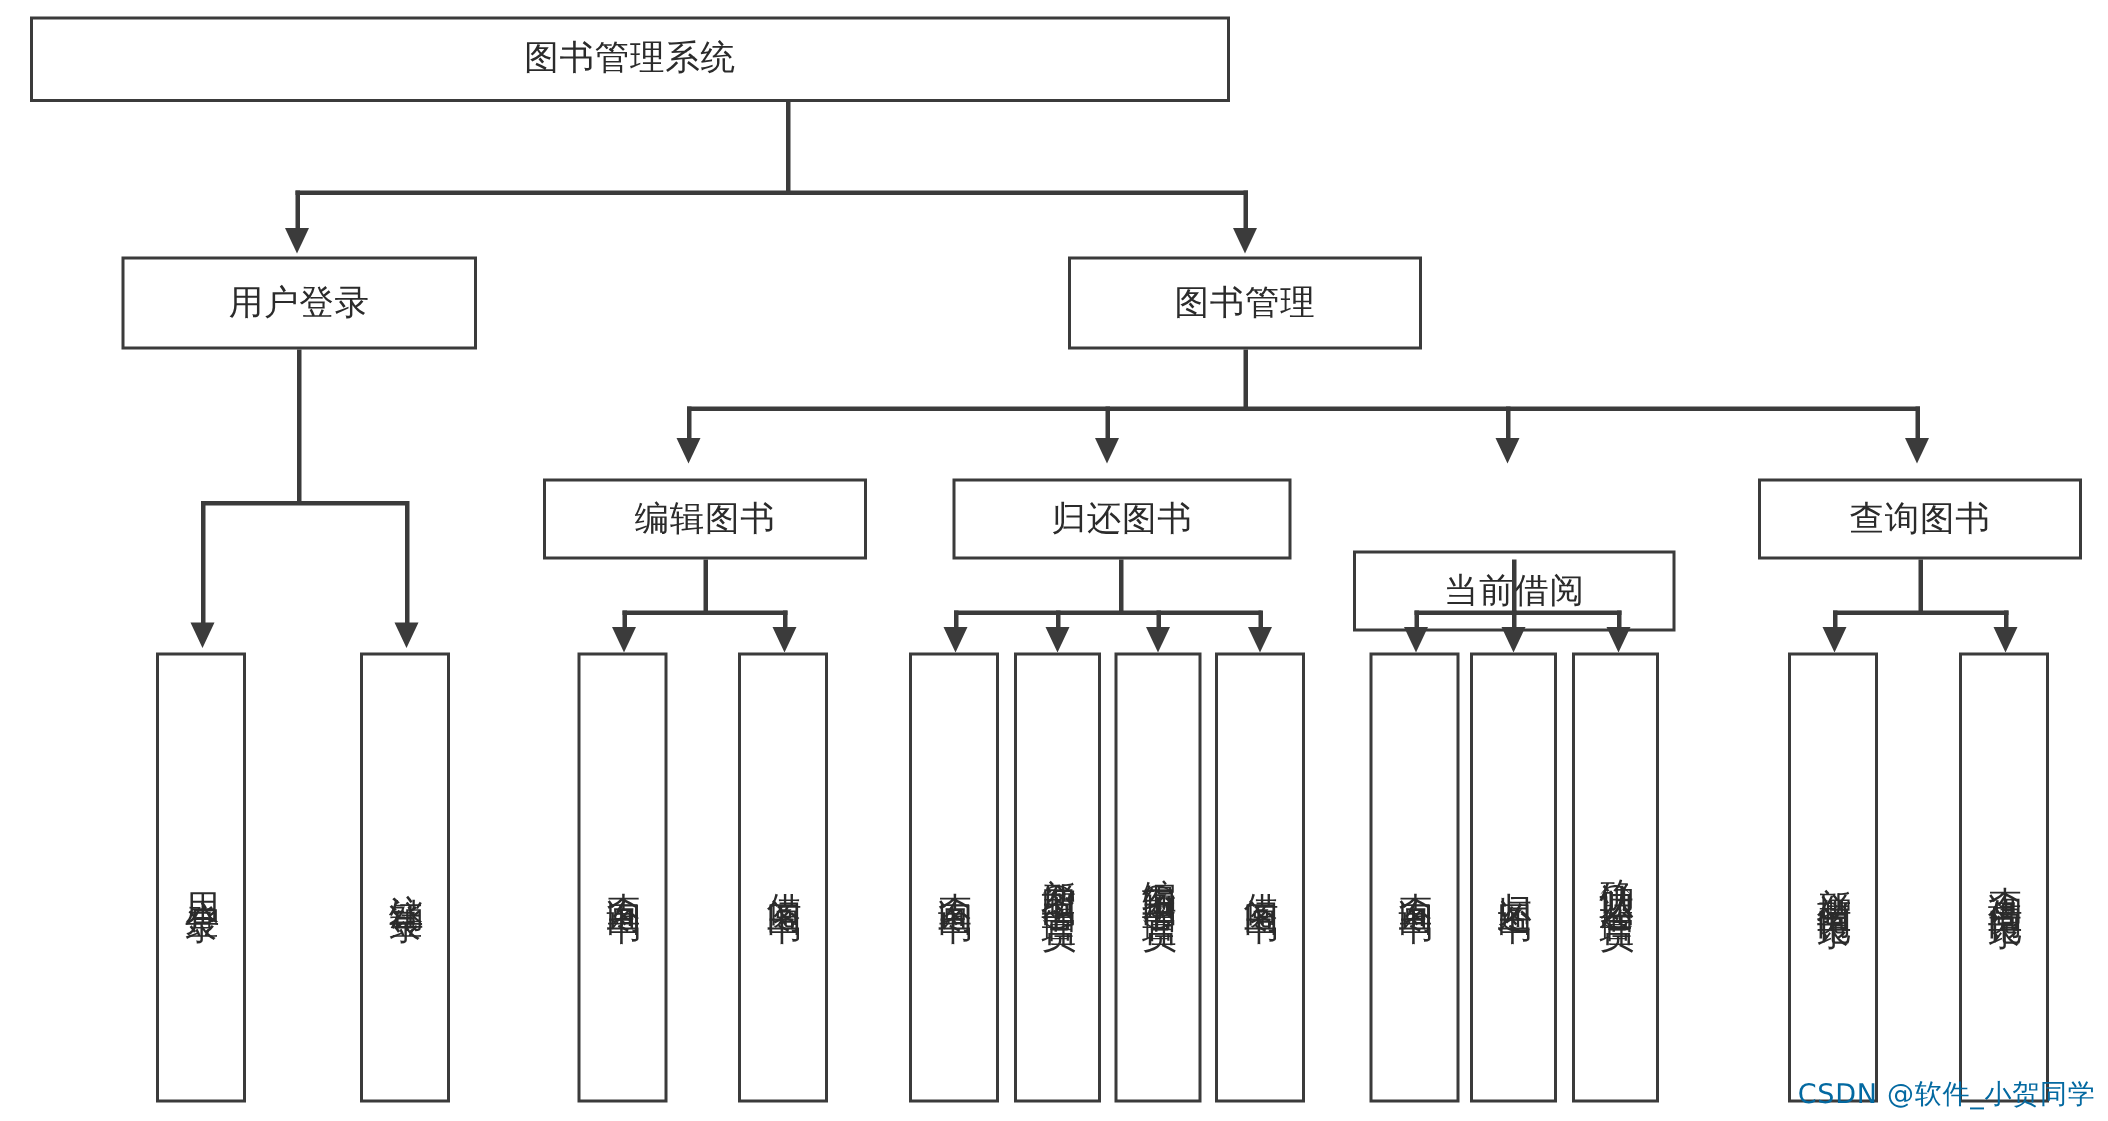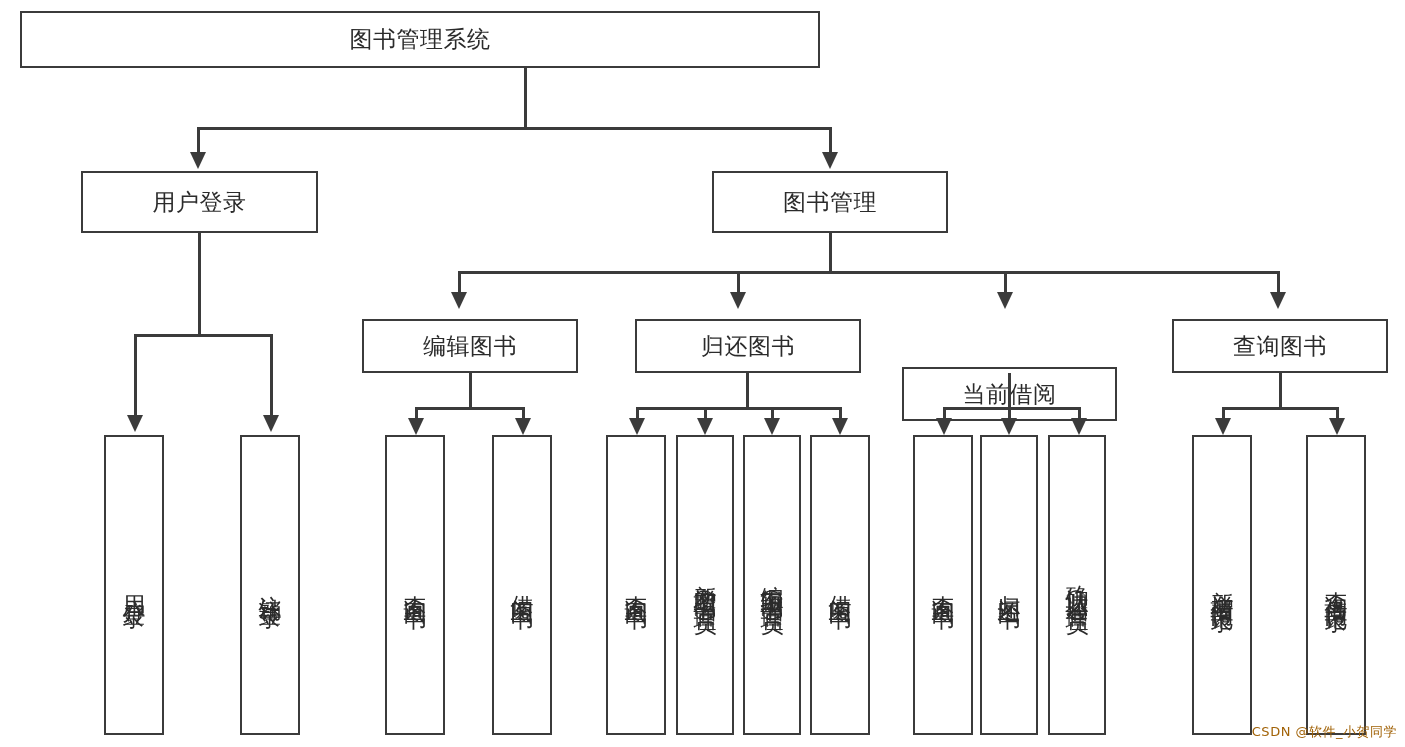--- a/index.html
+++ b/index.html
@@ -63,22 +63,22 @@
     height: 0;
     border-left: 8px solid transparent;
     border-right: 8px solid transparent;
     border-top: 17px solid #3b3b3b;
   }
   
   #watermark {
     position: absolute;
     right: 8px;
     bottom: 6px;
-    font-size: 13px;
-    color: #a16207;
+    font-size: 18px;
+    color: #0369a1;
     white-space: nowrap;
     letter-spacing: 0.5px;
     pointer-events: none;
   }
 </style>
 </head>
 <body>
 
 <div id="canvas">
 

